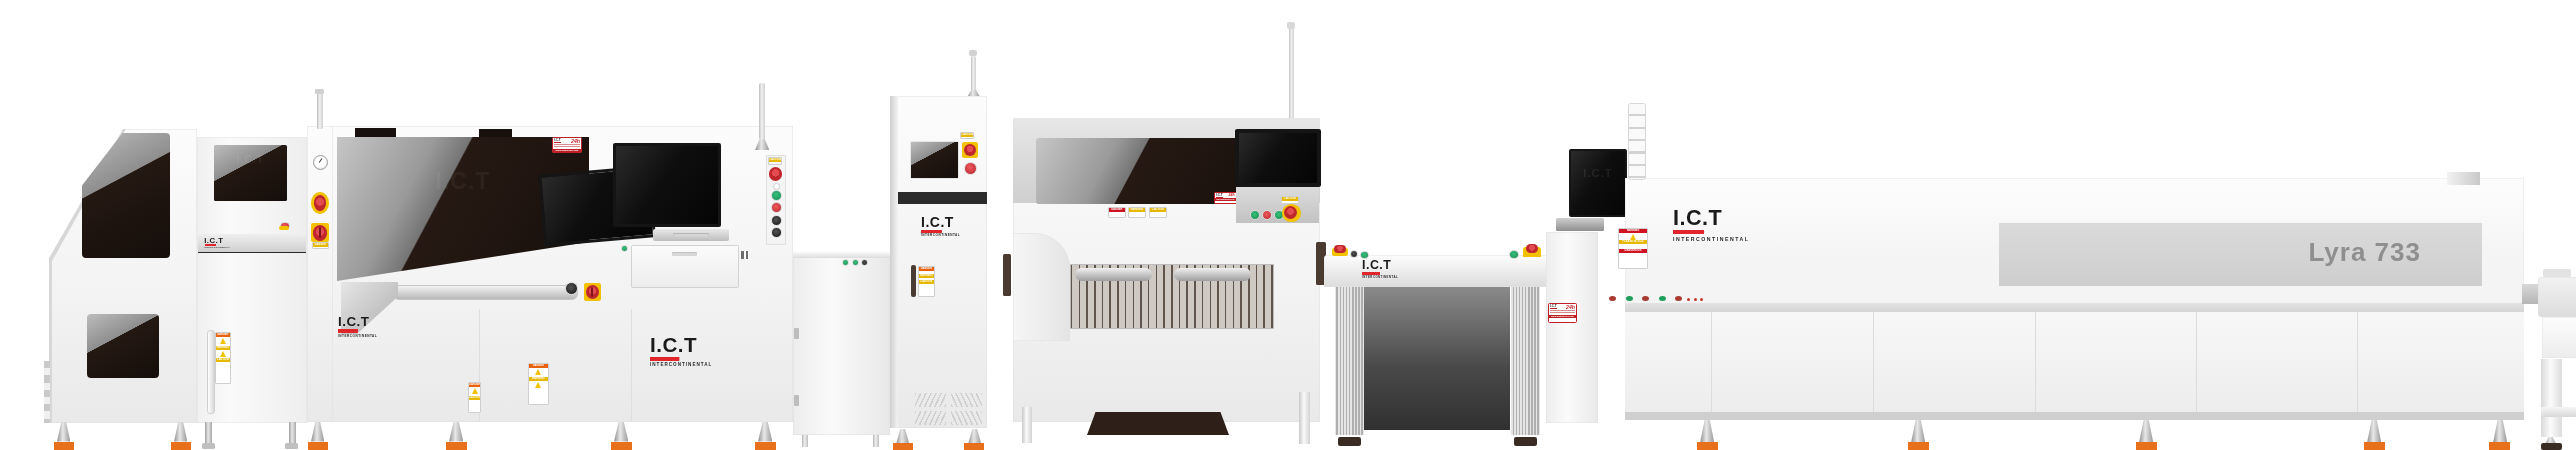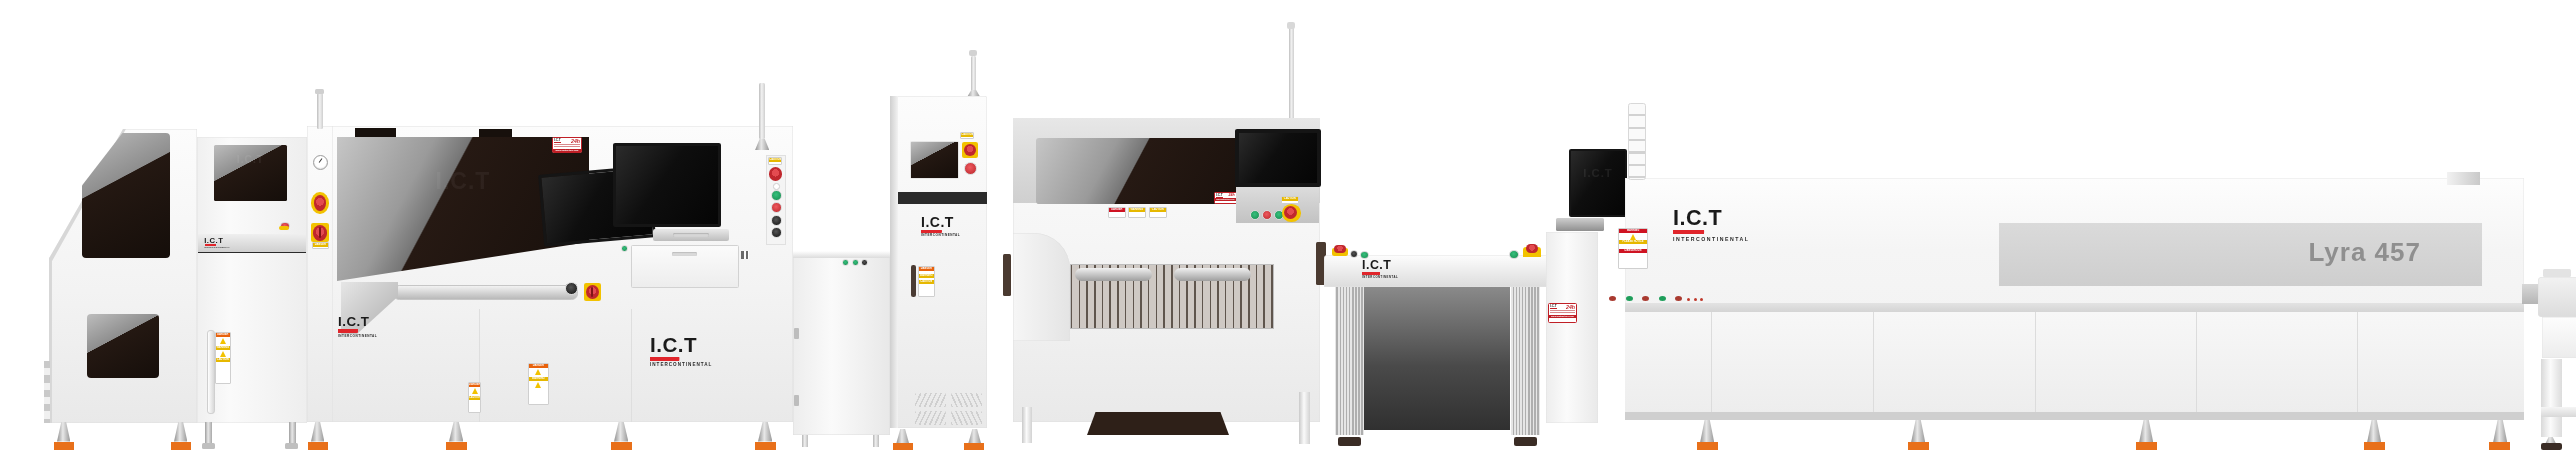--- a/index.html
+++ b/index.html
@@ -275,21 +275,21 @@
   <div class="ict-dots" style="width:36px;height:4.6px;margin-top:1px;"></div>
   <div class="ict-sub" style="font-size:5.2px;letter-spacing:1.5px;margin-top:2.6px;">INTERCONTINENTAL</div>
 </div>
 <div class="m wlabel" style="left:1618px;top:228px;width:30px;height:41px;">
   <div class="wl-head h-rd">WARNING</div>
   <div class="wl-tri" style="margin-top:0.5px;"></div>
   <div class="wl-head h-yl" style="margin-top:0.5px;">PLEASE NOTICE</div>
   <div class="wl-head h-rd" style="margin-top:5.2px;">DANGEROUS</div>
 </div>
 <div class="m" style="left:1999px;top:223px;width:483px;height:63px;background:linear-gradient(180deg,#dadada,#cecece);">
-  <div style="position:absolute;right:61px;top:14.4px;font-size:26px;font-weight:bold;color:#8f8f8f;letter-spacing:1px;">Lyra 457</div>
+  <div style="position:absolute;right:61px;top:14.4px;font-size:26px;font-weight:bold;color:#8f8f8f;letter-spacing:1px;">Lyra 733</div>
 </div>
 <div class="m" style="left:1605px;top:294px;width:113px;height:9.3px;">
   <span style="position: absolute; left: 4.1px; top: 2.1px; width: 7.2px; height: 5.2px; border-radius: 50%; background: rgb(169, 58, 48);"></span>
   <span style="position: absolute; left: 20.6px; top: 2.1px; width: 7.2px; height: 5.2px; border-radius: 50%; background: rgb(30, 158, 90);"></span>
   <span style="position: absolute; left: 37px; top: 2.1px; width: 7.2px; height: 5.2px; border-radius: 50%; background: rgb(169, 58, 48);"></span>
   <span style="position: absolute; left: 54px; top: 2.1px; width: 7.2px; height: 5.2px; border-radius: 50%; background: rgb(30, 158, 90);"></span>
   <span style="position: absolute; left: 70px; top: 2.1px; width: 7.2px; height: 5.2px; border-radius: 50%; background: rgb(169, 58, 48);"></span>
   <span style="position: absolute; left: 82px; top: 3.6px; width: 3.1px; height: 3.1px; border-radius: 50%; background: rgb(192, 57, 43);"></span>
   <span style="position: absolute; left: 89px; top: 3.6px; width: 3.1px; height: 3.1px; border-radius: 50%; background: rgb(192, 57, 43);"></span>
   <span style="position: absolute; left: 95px; top: 3.6px; width: 3.1px; height: 3.1px; border-radius: 50%; background: rgb(192, 57, 43);"></span>

